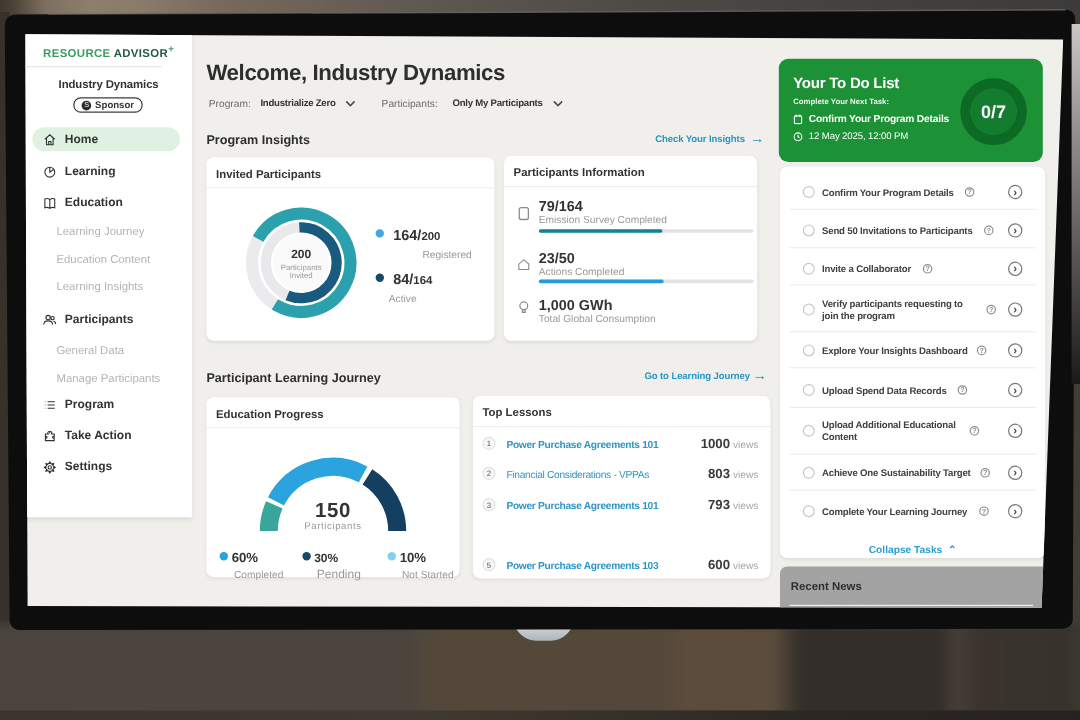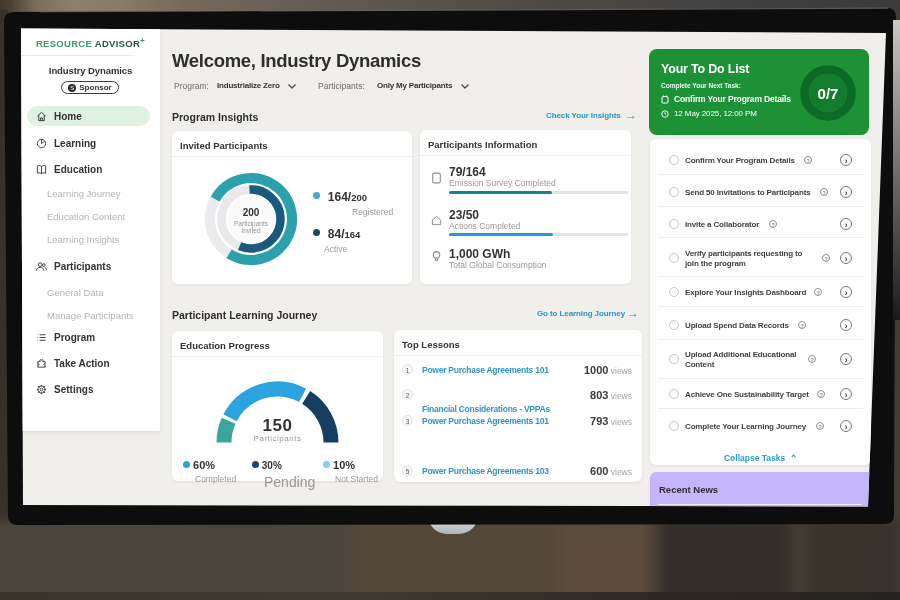--- a/index.html
+++ b/index.html
@@ -59,21 +59,21 @@
 
   .bar { position:absolute; height:3px; border-radius:2px; background:#e4e3e1; width:179px; left:29px; }
   .bar i { position:absolute; display:block; height:3px; border-radius:2px; left:0; top:0; }
 
   
   .dot8 { width:7px; height:7px; border-radius:50%; display:inline-block; }
 
   
   #todo-green { left:649px; top:49px; width:220px; height:86px; background:#1c9136; border-radius:8px; color:#fff; }
   #todo-list { left:650px; top:139px; width:221px; height:326px; background:#fff; border-radius:6px; box-shadow:0 1px 3px rgba(0,0,0,.07); }
-  #news { left:650px; top:472px; width:231px; height:40px; background:#c4b5fd; border-radius:6px 6px 0 0;text-align:center; }
+  #news { left:650px; top:472px; width:231px; height:40px; background:#a3a3a3; border-radius:6px 6px 0 0;text-align:center; }
   .task { position:absolute; left:0; width:100%; }
   .task .cb { position:absolute; left:19px; width:10px; height:10px; border:1.2px solid #c9c7c3; border-radius:50%; }
   .task .tl { position:absolute; left:35px; font-size:8px; font-weight:bold; color:#403f3d; line-height:9.5px; letter-spacing:-0.15px; }
   .task .q  { position:absolute; width:8px; height:8px; border:1px solid #908e8a; border-radius:50%; color:#908e8a; font-size:6px; text-align:center; line-height:8px; font-weight:bold; }
   .task .go { position:absolute; right:19px; width:12px; height:12px; border:1.2px solid #7b7975; border-radius:50%; color:#4a4a48; font-size:9.5px; text-align:center; line-height:11px; font-weight:bold; }
   .tdiv { position:absolute; left:8px; width:205px; height:1px; background:#eeedeb; }
 </style>
 </head>
 <body>
 
@@ -245,39 +245,39 @@
       </g>
     </svg>
     <div class="abs big" style="left:40px; top:85px; width:131px; text-align:center; font-size:17px; letter-spacing:0.5px;">150</div>
     <div class="abs gray" style="left:40px; top:103px; width:131px; text-align:center; font-size:8px; letter-spacing:0.5px;">Participants</div>
     <div class="abs" style="left:11px; top:124px;">
       <span class="dot8" style="background:#29a2e0; width:7px; height:7px; vertical-align:1px;"></span><b style="font-size:11px; color:#333;">&nbsp;60%</b>
       <div class="gray" style="font-size:8.5px; margin-left:12px; margin-top:1px;">Completed</div>
     </div>
     <div class="abs" style="left:80px; top:124px;">
       <span class="dot8" style="background:#17496b; width:7px; height:7px; vertical-align:1px;"></span><b style="font-size:10px; color:#333;">&nbsp;30%</b>
-      <div class="gray" style="font-size:14px; margin-left:12px; margin-top:1px;">Pending</div>
+      <div class="gray" style="font-size:10px; margin-left:12px; margin-top:1px;">Pending</div>
     </div>
     <div class="abs" style="left:151px; top:124px;">
       <span class="dot8" style="background:#7fd0f5; width:7px; height:7px; vertical-align:1px;"></span><b style="font-size:11px; color:#333;">&nbsp;10%</b>
       <div class="gray" style="font-size:8.5px; margin-left:12px; margin-top:1px;">Not Started</div>
     </div>
   </div>
 
   <div class="abs card" id="card4">
     <div class="card-h">Top Lessons</div>
     <div class="card-div"></div>
   <div class="abs" style="left: 0px; top: 28px; width: 100%; height: 25px;">
         <span class="abs" style="left:8px;top:6px;width:11px;height:11px;border:1px solid #e3e2e0;background:#f7f7f6;border-radius:50%;font-size:6.5px;color:#555;text-align:center;line-height:11px;">1</span>
         <span class="abs" style="left:28px;top:7px;font-size:8.5px;font-weight:bold;color:#2e95c5;letter-spacing:-0.25px;">Power Purchase Agreements 101</span>
         <span class="abs" style="right:10px;top:6px;font-size:8.5px;color:#a8a6a2;"><b style="font-size:11px;color:#3a3a3a;">1000</b> views</span>
       </div>
       <div class="abs" style="left: 0px; top: 53.3px; width: 100%; height: 25px;">
         <span class="abs" style="left:8px;top:6px;width:11px;height:11px;border:1px solid #e3e2e0;background:#f7f7f6;border-radius:50%;font-size:6.5px;color:#555;text-align:center;line-height:11px;">2</span>
-        <span class="abs" style="left:28px;top:21px;font-size:8.5px;font-weight:bold;color:#2e95c5;letter-spacing:-0.25px;">Financial Considerations - VPPAs</span>
+        <span class="abs" style="left:28px;top:7px;font-size:8.5px;font-weight:normal;color:#2e95c5;letter-spacing:-0.25px;">Financial Considerations - VPPAs</span>
         <span class="abs" style="right:10px;top:6px;font-size:8.5px;color:#a8a6a2;"><b style="font-size:11px;color:#3a3a3a;">803</b> views</span>
       </div>
       <div class="abs" style="left: 0px; top: 78.6px; width: 100%; height: 25px;">
         <span class="abs" style="left:8px;top:6px;width:11px;height:11px;border:1px solid #e3e2e0;background:#f7f7f6;border-radius:50%;font-size:6.5px;color:#555;text-align:center;line-height:11px;">3</span>
         <span class="abs" style="left:28px;top:7px;font-size:8.5px;font-weight:bold;color:#2e95c5;letter-spacing:-0.25px;">Power Purchase Agreements 101</span>
         <span class="abs" style="right:10px;top:6px;font-size:8.5px;color:#a8a6a2;"><b style="font-size:11px;color:#3a3a3a;">793</b> views</span>
       </div>
       <div class="abs" style="left: 0px; top: 129.2px; width: 100%; height: 25px;">
         <span class="abs" style="left:8px;top:6px;width:11px;height:11px;border:1px solid #e3e2e0;background:#f7f7f6;border-radius:50%;font-size:6.5px;color:#555;text-align:center;line-height:11px;">5</span>
         <span class="abs" style="left:28px;top:7px;font-size:8.5px;font-weight:bold;color:#2e95c5;letter-spacing:-0.25px;">Power Purchase Agreements 103</span>

